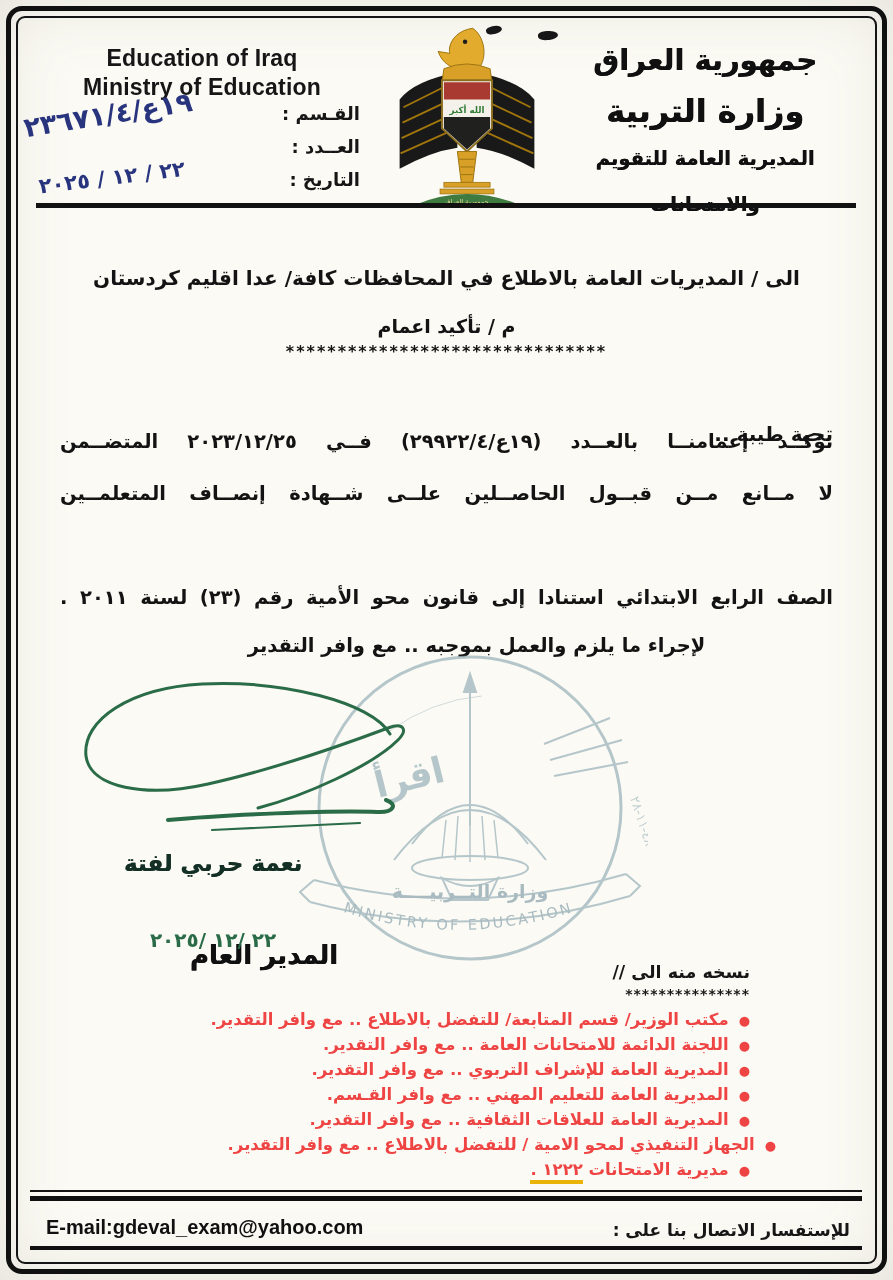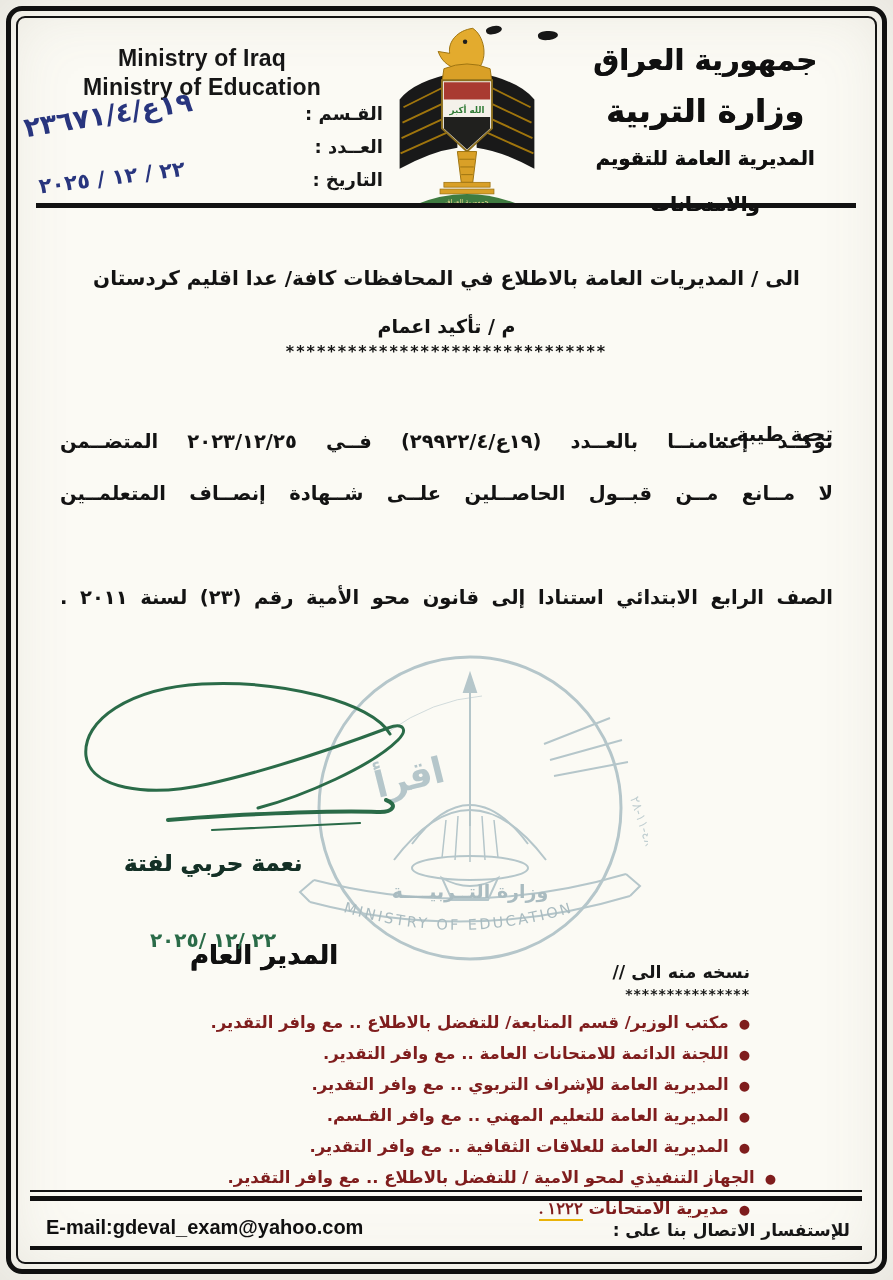--- a/index.html
+++ b/index.html
@@ -6,21 +6,21 @@
   .page{position:relative;width:893px;height:1280px;background:#fbfaf4;overflow:hidden;
         box-shadow:inset 0 0 70px rgba(115,105,85,.16);
         font-family:"DejaVu Sans",sans-serif;color:#161616;}
   .abs{position:absolute;}
   .frame-outer{position:absolute;inset:6px;border:5px solid #101010;border-radius:16px;pointer-events:none;}
   .frame-inner{position:absolute;inset:16px;border:2px solid #141414;border-radius:9px;pointer-events:none;}
   .en{font-family:"Liberation Sans",sans-serif;}
   .ar{direction:rtl;}
   
   .english-block{left:52px;top:44px;width:300px;text-align:center;font-size:23px;line-height:29px;font-weight:700;letter-spacing:.2px;}
-  .fields{left:203px;top:103px;width:180px;font-size:18px;font-weight:700;text-align:right;}
+  .fields{left:180px;top:103px;width:180px;font-size:18px;font-weight:700;text-align:right;}
   .fields .row{height:33px;}
   .hand{color:#28357e;font-weight:700;white-space:nowrap;}
   .dept-value{left:22px;top:86px;width:336px;font-size:27px;letter-spacing:2px;transform:rotate(-9deg);}
   .date-value{left:38px;top:160px;width:240px;font-size:21px;letter-spacing:3px;transform:rotate(-7deg);}
   bdo{unicode-bidi:bidi-override;}
   .calligraphy{left:552px;top:34px;width:306px;text-align:center;font-weight:700;color:#101010;}
   .calli1{font-size:29px;line-height:52px;text-shadow:.6px 0 currentColor;}
   .calli2{font-size:32px;line-height:50px;text-shadow:.6px 0 currentColor;}
   .calli3{font-size:19.5px;line-height:46px;text-shadow:.4px 0 currentColor;}
   .artifact{background:#171717;border-radius:40% 60% 50% 50%;}
@@ -39,39 +39,39 @@
   .closing{top:634px;font-size:19.5px;padding-left:60px;box-sizing:border-box;}
   
   .stamp{left:292px;top:648px;opacity:.78;}
   .sig-swoosh{left:72px;top:672px;}
   .sig-name{left:88px;top:850px;width:250px;text-align:center;font-size:23px;font-weight:700;color:#143026;text-shadow:.5px 0 currentColor;}
   .sig-title{left:88px;top:940px;width:250px;text-align:right;font-size:26px;font-weight:700;color:#101010;text-shadow:.5px 0 currentColor;}
   .sig-date{left:88px;top:928px;width:250px;text-align:center;font-size:20px;font-weight:700;color:#2a6b48;letter-spacing:2px;}
   
   .copies-head{left:320px;top:962px;width:430px;text-align:right;font-size:17.5px;font-weight:700;}
   .copies-stars{left:320px;top:986px;width:430px;text-align:right;font-size:14px;letter-spacing:1px;font-weight:700;}
-  .copies-list{left:40px;top:1008px;width:710px;text-align:right;font-size:16.5px;font-weight:700;line-height:30px;color:#7f1d1d;}
+  .copies-list{left:40px;top:1008px;width:710px;text-align:right;font-size:16.5px;font-weight:700;line-height:24px;color:#ef4444;}
   .copy-item .bullet{padding-left:10px;font-size:13px;}
   .copy-item.stick{margin-right:-26px;}
-  .ul-part{border-bottom:2px solid #eab308;padding-bottom:1px;font-family:Liberation Serif, serif;}
+  .ul-part{border-bottom:4px solid #eab308;padding-bottom:1px;}
   
   .f-thin{left:30px;top:1190px;width:832px;height:2px;background:#141414;}
   .f-thick{left:30px;top:1196px;width:832px;height:5px;background:#0f0f0f;}
   .f-bottom{left:30px;top:1246px;width:832px;height:4px;background:#0f0f0f;}
   .email{left:46px;top:1216px;font-size:20px;font-weight:700;color:#101010;}
   .contact{left:600px;top:1220px;width:250px;text-align:right;font-size:17px;font-weight:700;}
   svg text{font-family:"DejaVu Sans",sans-serif;}
 </style>
 </head>
 <body>
 
 <div class="page">
 
   <div class="abs english-block en">
-    <div>Ministry of Iraq</div>
+    <div>Education of Iraq</div>
     <div>Ministry of Education</div>
   </div>
 
   <div class="abs fields ar">
     <div class="row">القـسم :</div>
     <div class="row">العــدد :</div>
     <div class="row">التاريخ :</div>
   </div>
   <div class="abs hand dept-value"><bdo dir="ltr">٢٣٦٧١/٤/ع١٩</bdo></div>
   <div class="abs hand date-value"><bdo dir="ltr">٢٠٢٥ / ١٢ / ٢٢</bdo></div>
@@ -108,20 +108,21 @@
   <div class="abs header-rule"></div>
 
   <div class="abs letter-line ar t-center to-line">الى / المديريات العامة بالاطلاع في المحافظات كافة/ عدا اقليم كردستان</div>
   <div class="abs letter-line ar t-center subject-line">م / تأكيد اعمام</div>
   <div class="abs letter-line t-center stars">*******************************</div>
   <div class="abs letter-line ar t-right greeting">تحية طيبة ..</div>
 
   <div class="abs letter-line ar t-just bodyl b1"><span>نؤكــد إعمامنــا بالعــدد </span><bdo dir="ltr">(٢٩٩٢٢/٤/ع١٩)</bdo><span> فــي </span><bdo dir="ltr">٢٠٢٣/١٢/٢٥</bdo><span> المتضــمن</span></div>
   <div class="abs letter-line ar t-just bodyl b2">لا مــانع مــن قبــول الحاصــلين علــى شــهادة إنصــاف المتعلمــين</div>
   <div class="abs letter-line ar t-just bodyl b4">الصف الرابع الابتدائي استنادا إلى قانون محو الأمية رقم (٢٣) لسنة ٢٠١١ .</div>
+  <div class="abs letter-line ar t-center closing">لإجراء ما يلزم والعمل بموجبه .. مع وافر التقدير</div>
 
   <svg class="abs stamp" width="356" height="334" viewBox="0 0 356 334">
     <g stroke="#a2b8bf" fill="none" stroke-width="2">
       <circle cx="178" cy="160" r="151" stroke-width="3"></circle>
       <path d="M178 26 L172 44 L184 44 Z" fill="#a2b8bf"></path>
       <path d="M178 44 L178 178"></path>
       <path d="M120 196 Q178 118 236 196"></path>
       <path d="M102 212 Q178 112 254 212"></path>
       <path d="M150 210 L154 172 M163 212 L166 168 M178 214 L178 164 M193 212 L190 168 M206 210 L202 172" stroke-width="1.5"></path>
       <ellipse cx="178" cy="220" rx="58" ry="12"></ellipse>

